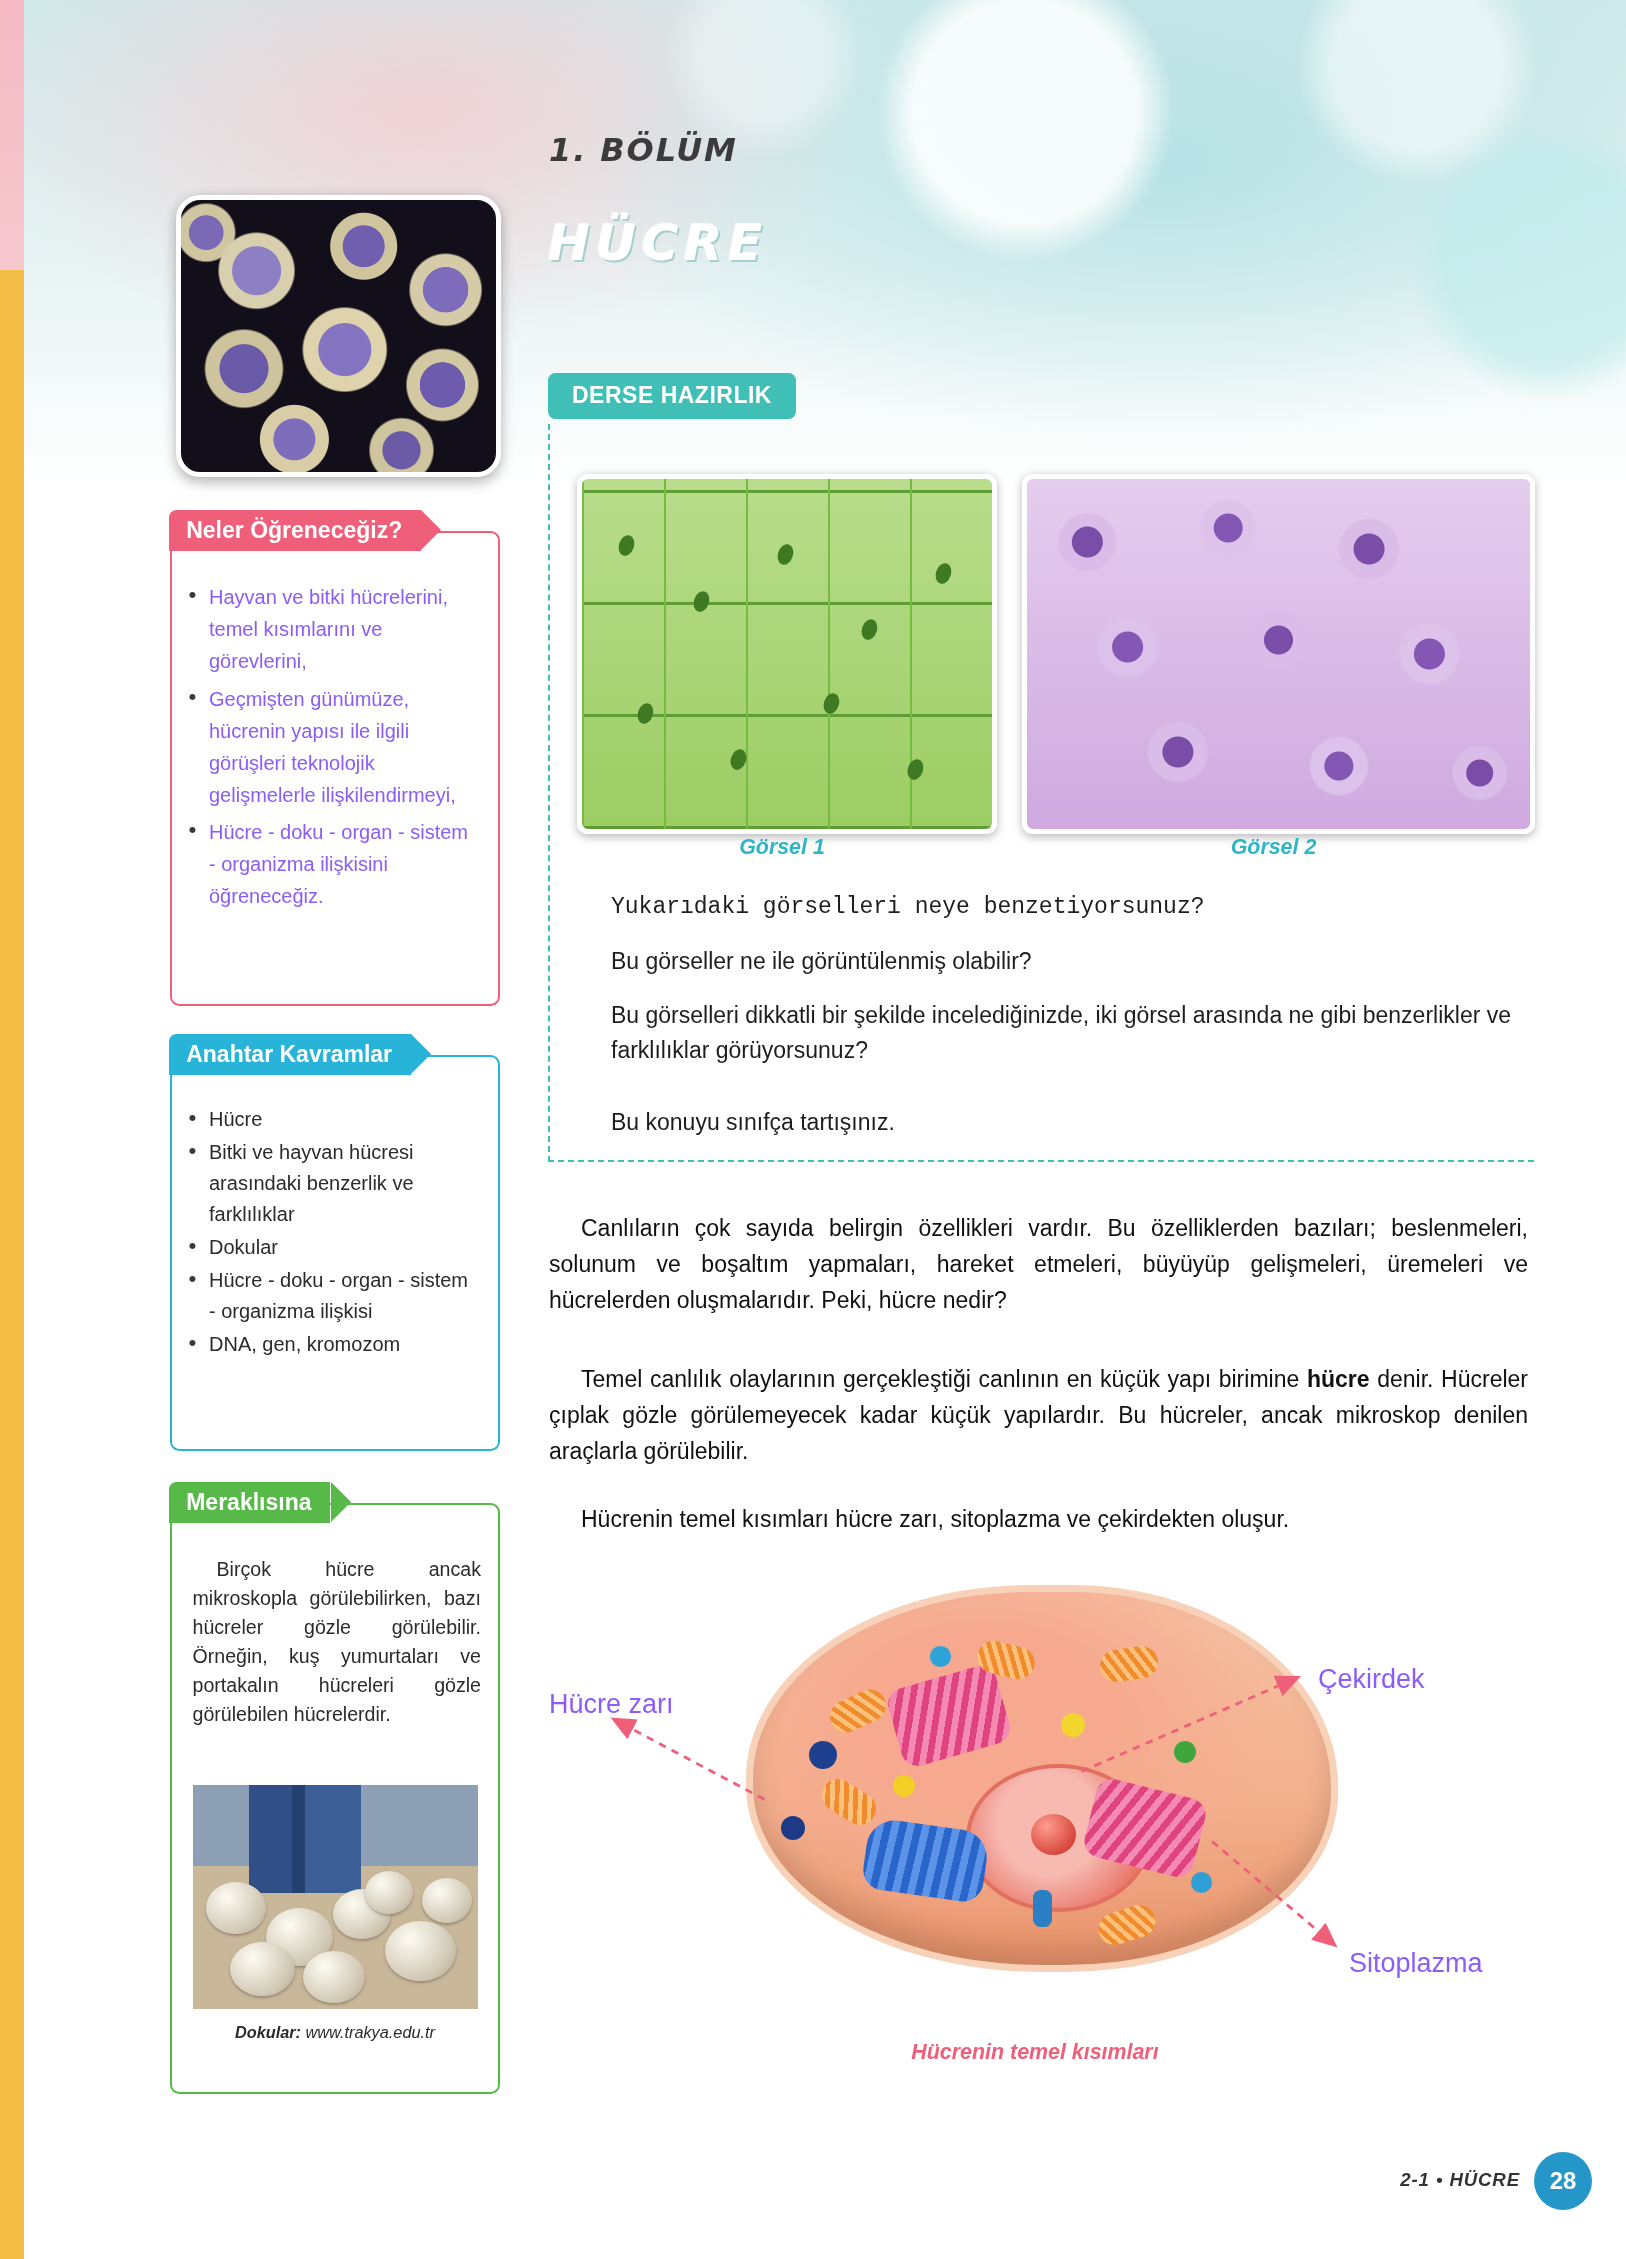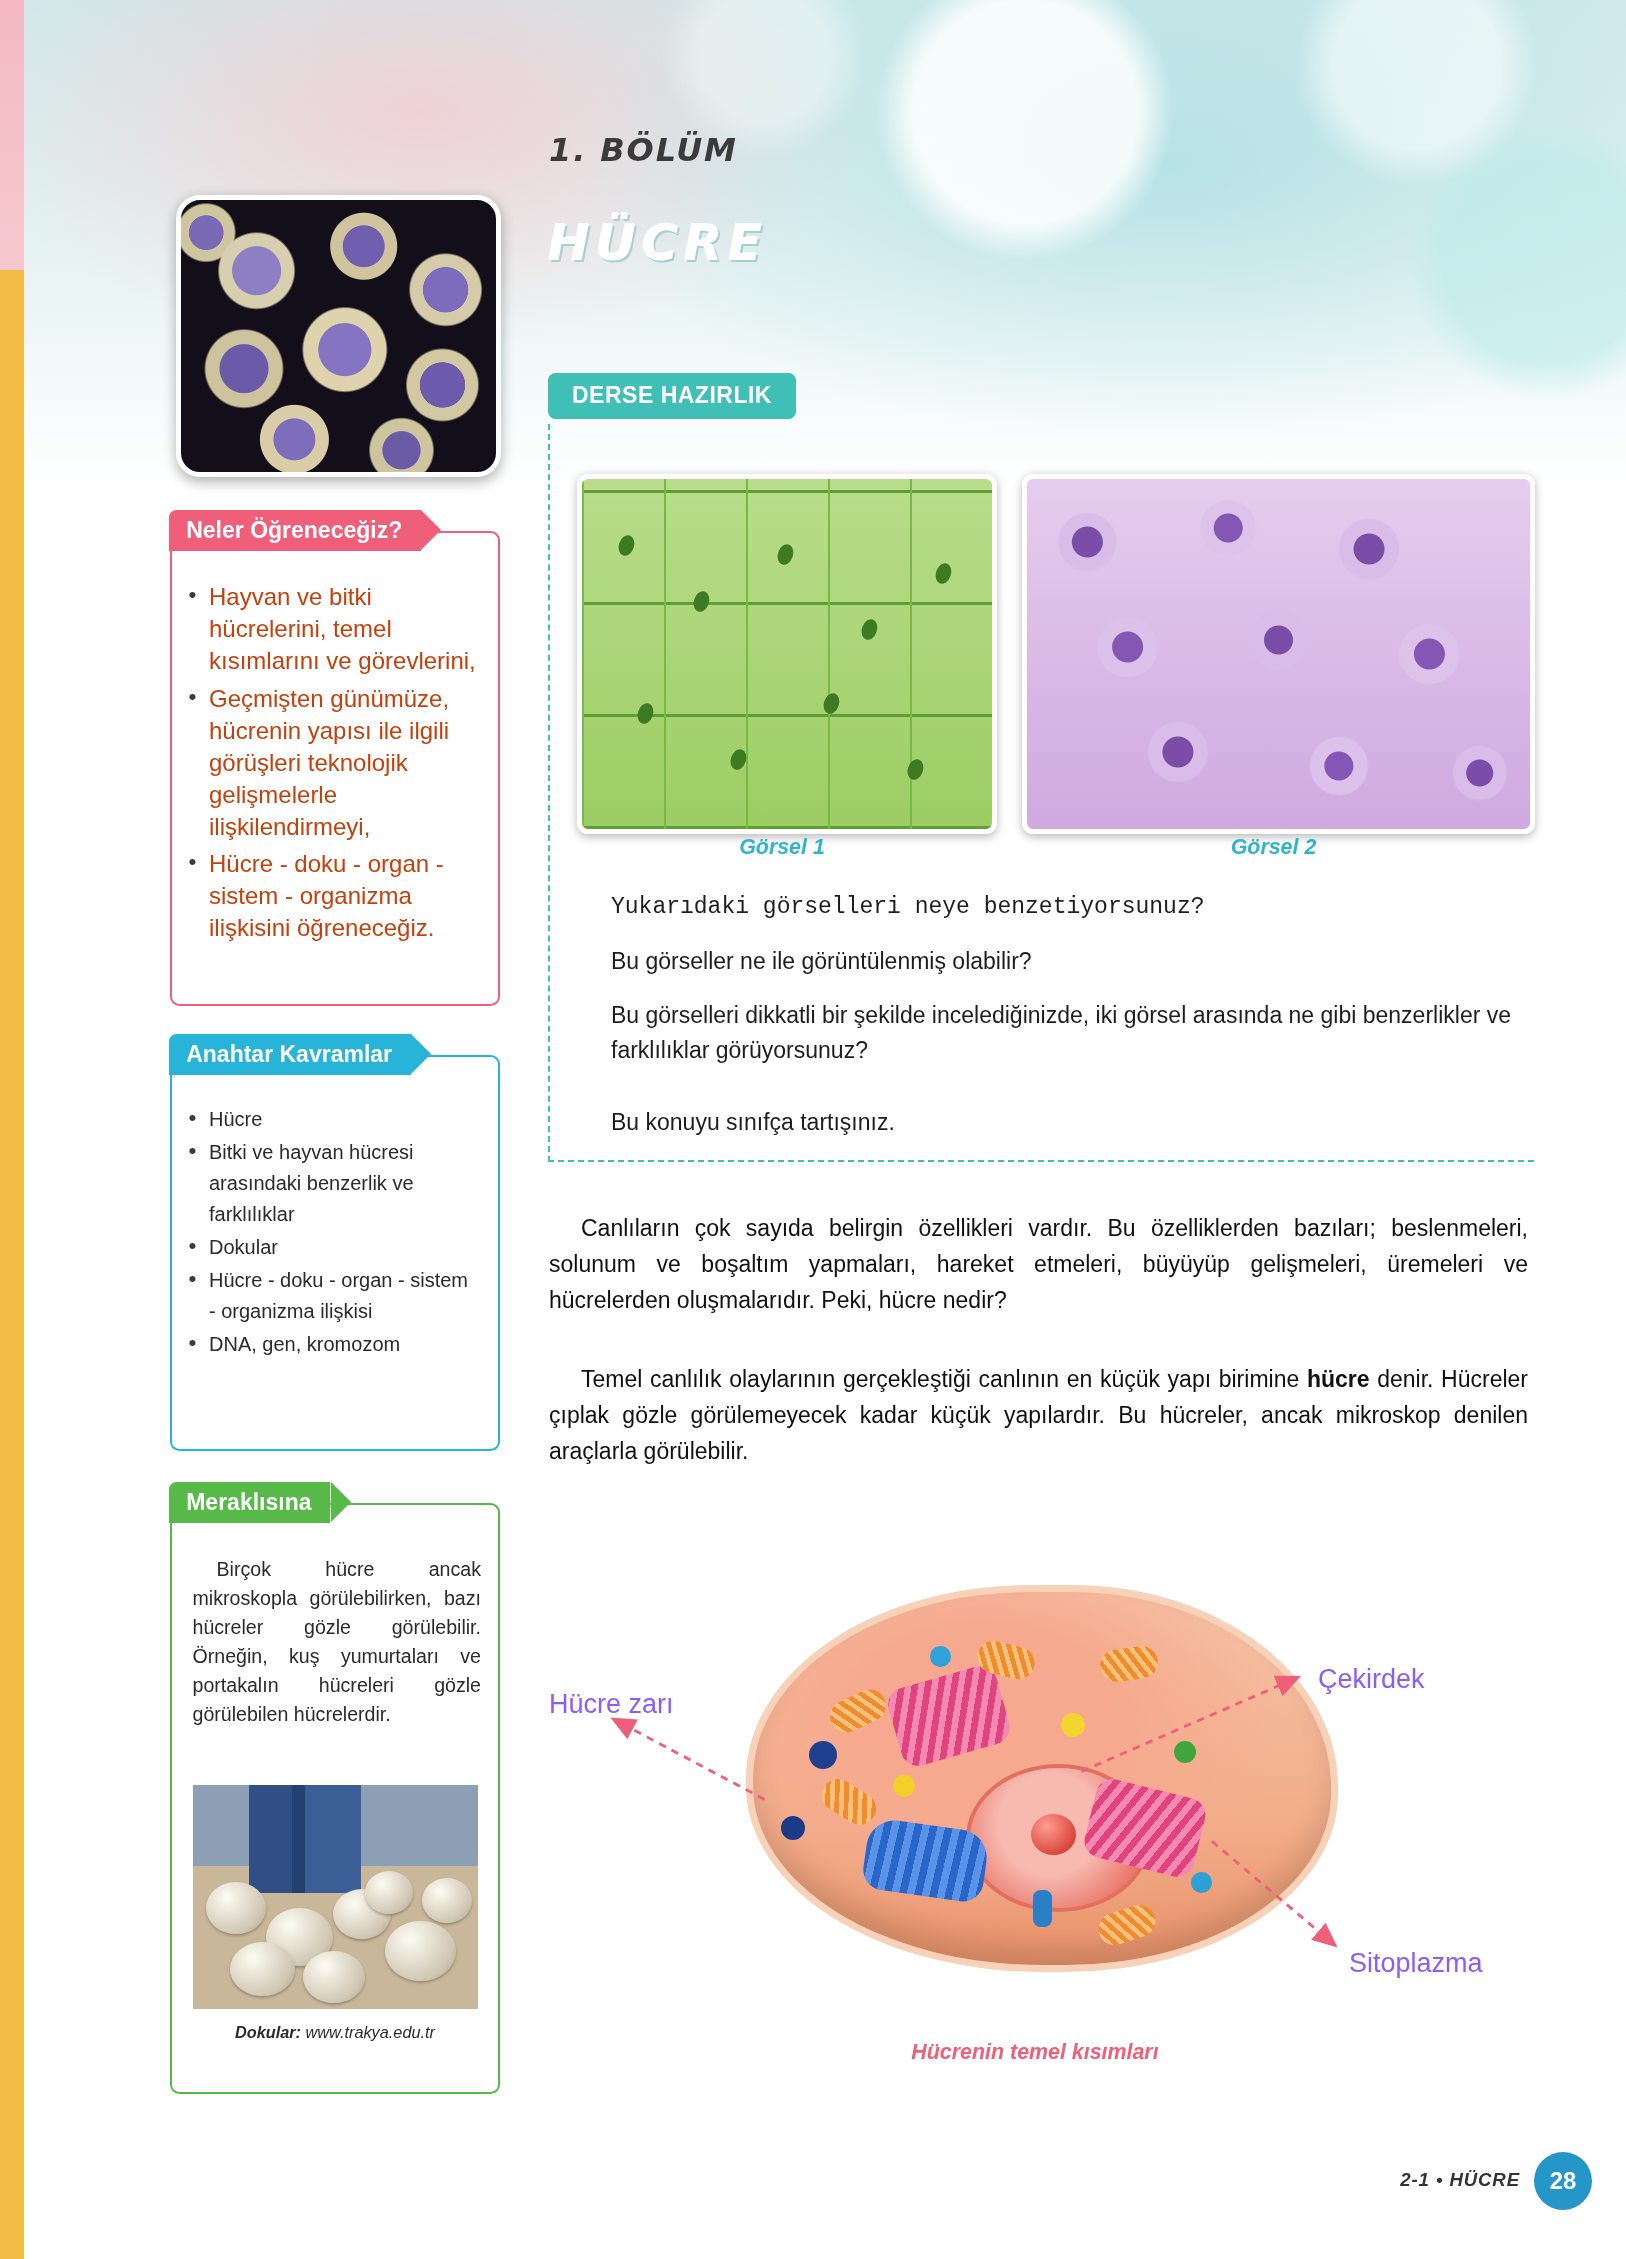--- a/index.html
+++ b/index.html
@@ -93,21 +93,21 @@
 
   
   #box-learn {
     position:absolute; left:170px; top:531px; width:326px; height:471px;
     border:2.8px solid #ef5f7a; border-radius:9.3px; background:#fff;
   }
   #box-learn .tab-label { left:-2.8px; top:-23px; background:#ef5f7a; color:#fff; }
   #box-learn .tab-label::after{ color:#ef5f7a; }
   #box-learn ul {
     margin:48px 0 0 0; padding:0 20.5px 0 37px; list-style:none;
-    font-size:24px; line-height:32px; color:#c2410c;
+    font-size:20px; line-height:32px; color:#8b5cf6;
   }
   #box-learn li { position:relative; margin-bottom:5.6px; }
   #box-learn li::before{
     content:"•"; position:absolute; left:-20.5px; top:-1.9px; font-size:22.4px; color:#3a3a3a;
   }
 
   
   #box-key {
     position:absolute; left:170px; top:1055px; width:326px; height:392px;
     border:2.8px solid #28b4d8; border-radius:9.3px; background:#fff;
@@ -362,20 +362,21 @@
   <div class="fig-caption" id="fig1-cap">Görsel 1</div>
   <div class="fig-caption" id="fig2-cap">Görsel 2</div>
 
   <div class="prep-q" id="q1">Yukarıdaki görselleri neye benzetiyorsunuz?</div>
   <div class="prep-q" id="q3">Bu görselleri dikkatli bir şekilde incelediğinizde, iki görsel arasında ne gibi benzerlikler ve farklılıklar görüyorsunuz?</div>
   <div class="prep-q" id="q2">Bu görseller ne ile görüntülenmiş olabilir?</div>
   <div class="prep-q" id="q4">Bu konuyu sınıfça tartışınız.</div>
 
   <div class="body-p" id="p2"><span>Temel canlılık olaylarının gerçekleştiği canlının en küçük yapı birimine </span><b>hücre</b><span> denir. Hücreler çıplak gözle görülemeyecek kadar küçük yapılardır. Bu hücreler, ancak mikroskop denilen araçlarla görülebilir.</span></div>
   <div class="body-p" id="p1">Canlıların çok sayıda belirgin özellikleri vardır. Bu özelliklerden bazıları; beslenmeleri, solunum ve boşaltım yapmaları, hareket etmeleri, büyüyüp gelişmeleri, üremeleri ve hücrelerden oluşmalarıdır. Peki, hücre nedir?</div>
+  <div class="body-p" id="p3">Hücrenin temel kısımları hücre zarı, sitoplazma ve çekirdekten oluşur.</div>
 
   <div id="cell-fig">
     <div id="cell-body">
       <div id="nucleus"></div>
       <div id="nucleolus"></div>
       <div class="er" style="left:140px; top:84px;"></div>
       <div class="er" style="left:336px; top:196px; transform:rotate(14deg);"></div>
       <div class="golgi" style="left:112px; top:233px;"></div>
       <div class="mito" style="left:76px; top:103px; transform:rotate(-25deg);"></div>
       <div class="mito" style="left:224px; top:52px; transform:rotate(14deg);"></div>

